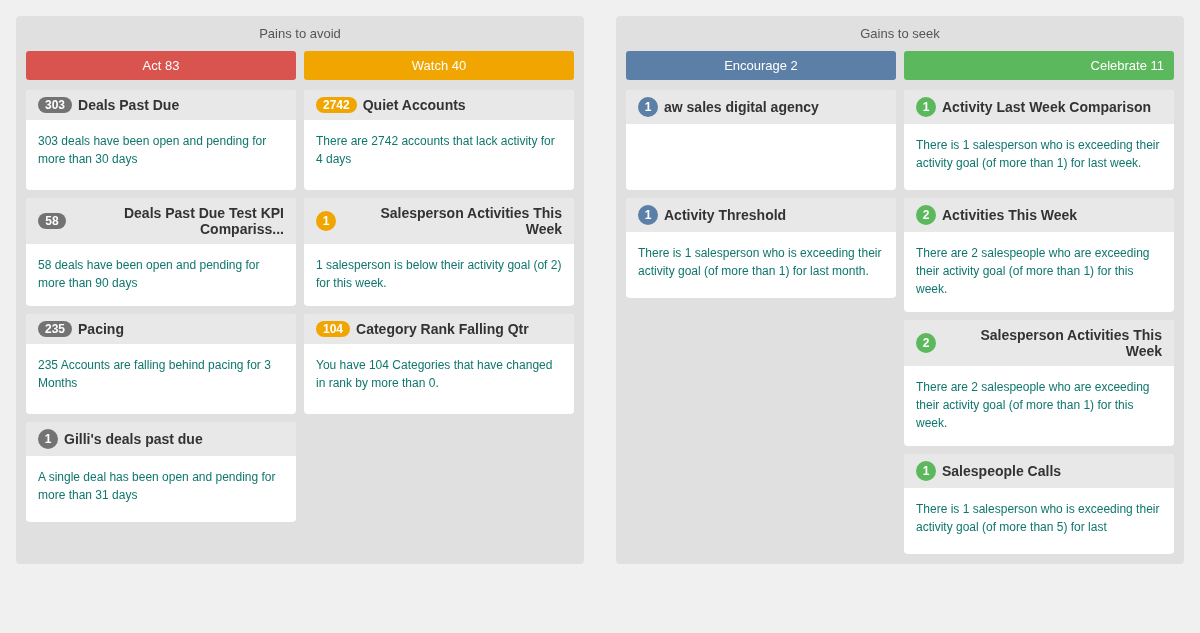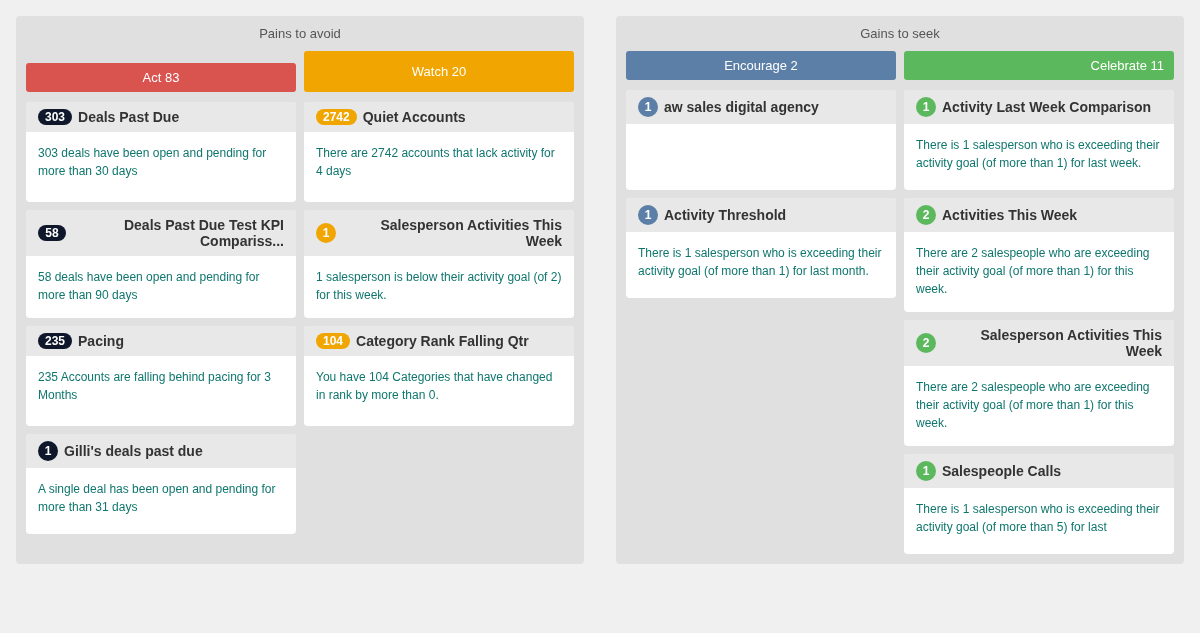--- a/index.html
+++ b/index.html
@@ -38,21 +38,21 @@
       flex: 1;
       padding: 7px 10px;
       border: none;
       border-radius: 3px;
       font-size: 13px;
       font-weight: 500;
       color: #fff;
       cursor: pointer;
       text-align: center;
     }
-    .tab-btn.red { background: #d9534f; margin-top: 12px; }
+    .tab-btn.red { background: #d9534f; }
     .tab-btn.orange { background: #f0a500; }
     .tab-btn.blue { background: #5b7fa6; }
     .tab-btn.green { background: #5cb85c; text-align: right; }
     .cards-grid {
       display: grid;
       grid-template-columns: 1fr 1fr;
       gap: 8px;
     }
     .card {
       background: #fff;
@@ -74,21 +74,21 @@
       display: inline-flex;
       align-items: center;
       justify-content: center;
       border-radius: 10px;
       padding: 1px 7px;
       font-size: 12px;
       font-weight: 700;
       color: #fff;
       min-width: 28px;
     }
-    .card-badge.red { background: #0f172a; }
+    .card-badge.red { background: #737373; }
     .card-badge.orange { background: #f0a500; text-align: right; }
     .card-badge.blue { background: #5b7fa6; }
     .card-badge.green { background: #5cb85c; }
     .card-badge.circle {
       width: 20px;
       height: 20px;
       border-radius: 50%;
       padding: 0;
       font-size: 12px;
       min-width: 20px;
@@ -112,21 +112,21 @@
     }
   </style>
 </head>
 <body>
 
 <div class="main-container">
 <div class="panel">
       <div class="panel-title">Pains to avoid</div>
       <div class="tab-bar">
         <button class="tab-btn red">Act  83</button>
-        <button class="tab-btn orange">Watch  20</button>
+        <button class="tab-btn orange">Watch  40</button>
       </div>
       <div class="cards-grid">
         <div class="card">
           <div class="card-header">
             <span class="card-badge red">303</span>
             <span class="card-title">Deals Past Due</span>
           </div>
           <div class="card-body">303 deals have been open and pending for more than 30 days</div>
         </div>
         <div class="card">

